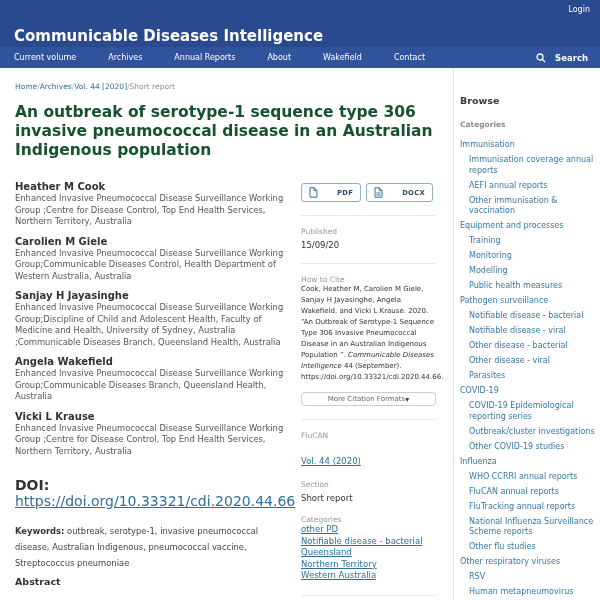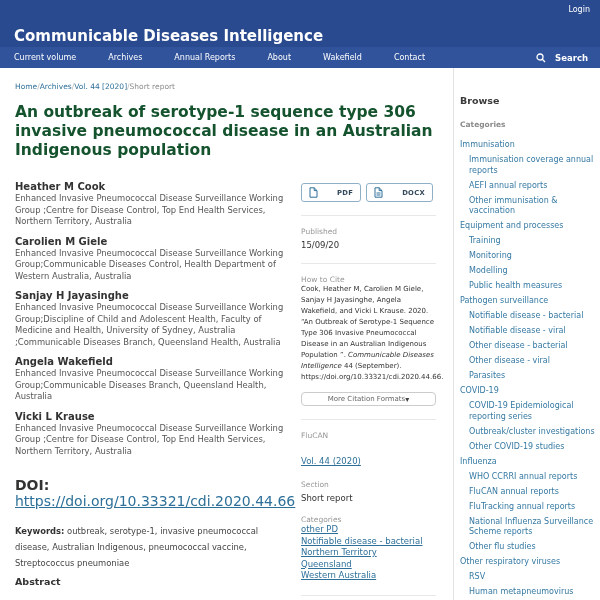--- a/index.html
+++ b/index.html
@@ -204,22 +204,22 @@
           <div class="meta-label">FluCAN</div>
           <a class="meta-link">Vol. 44 (2020)</a>
 
           <div class="meta-label mt">Section</div>
           <div class="meta-value">Short report</div>
 
           <div class="meta-label mt">Categories</div>
           <div class="cat-links">
               <a class="meta-link cat">other PD</a>
               <a class="meta-link cat">Notifiable disease - bacterial</a>
+              <a class="meta-link cat">Queensland</a>
               <a class="meta-link cat">Northern Territory</a>
-              <a class="meta-link cat">Queensland</a>
               <a class="meta-link cat">Western Australia</a>
             </div>
 
           <hr class="meta-hr">
 
           
           
 
           
         </aside>

